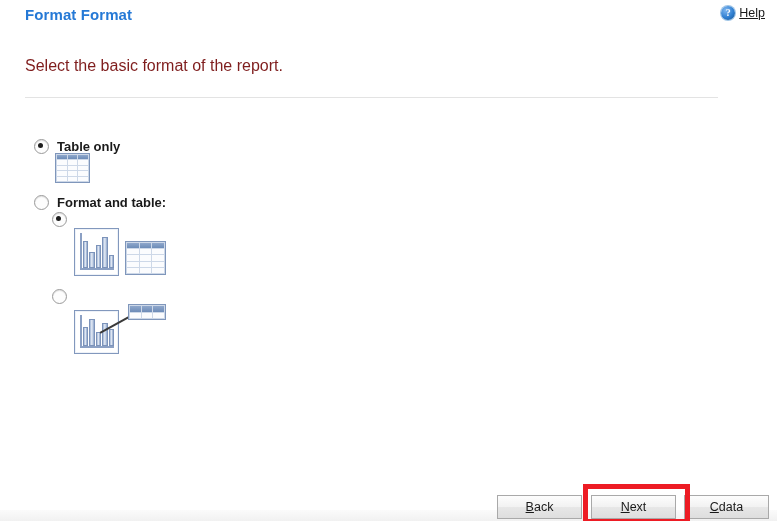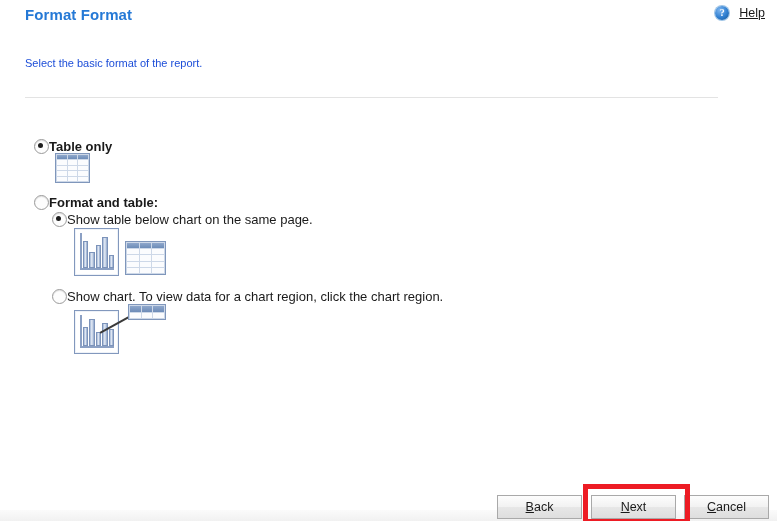--- a/index.html
+++ b/index.html
@@ -33,21 +33,20 @@
     top: 6px;
     display: flex;
     align-items: center;
     gap: 4px;
     font-size: 12.5px;
     color: #1a1a1a;
     cursor: pointer;
   }
   #help-link .help-label {
     text-decoration: underline;
-    margin-left: 6px;
   }
   .help-icon {
     width: 14px;
     height: 14px;
     border-radius: 50%;
     background: radial-gradient(circle at 35% 30%, #7fb6ef 0%, #2f7fd1 55%, #14528f 100%);
     box-shadow: 0 0 0 1px #9ec4e6;
     position: relative;
     display: inline-block;
   }
@@ -62,22 +61,22 @@
     font-weight: bold;
     line-height: 15px;
     font-family: "Liberation Serif", serif;
   }
 
   
   #intro-text {
     position: absolute;
     left: 25px;
     top: 57px;
-    font-size: 11px;
-    color: #1d4ed8;
+    font-size: 16px;
+    color: #7f1d1d;
   }
   #divider {
     position: absolute;
     left: 25px;
     top: 97px;
     width: 693px;
     height: 1px;
     background: #e3e3e3;
   }
 
@@ -85,21 +84,21 @@
   #options {
     position: absolute;
     left: 0;
     top: 0;
     width: 100%;
   }
   .opt-row {
     position: absolute;
     display: flex;
     align-items: center;
-    gap: 0;
+    gap: 8px;
     cursor: pointer;
   }
   .opt-label {
     font-size: 13px;
     line-height: 14px;
   }
   .opt-label.bold { font-weight: bold; }
 
   
   .radio {
@@ -296,21 +295,20 @@
     </div>
   </div>
 
   <div class="opt-row" style="left:34px; top:195px;">
     <span class="radio"></span>
     <span class="opt-label bold">Format and table:</span>
   </div>
 
   <div class="opt-row" style="left:52px; top:212px;">
     <span class="radio checked"></span>
-    <span class="opt-label">Show table below chart on the same page.</span>
   </div>
 
   <div style="position:absolute; left:74px; top:228px;">
     <div class="chartbox" style="width:45px; height:48px;">
       <div class="plot">
         <div class="axis-y"></div>
         <div class="axis-x"></div>
         <div class="bars">
           <div class="bar" style="height:78%;"></div>
           <div class="bar" style="height:46%;"></div>
@@ -344,21 +342,20 @@
       <div class="trow">
         <div class="tcell"></div>
           <div class="tcell"></div>
           <div class="tcell"></div>
       </div>
     </div>
   </div>
 
   <div class="opt-row" style="left:52px; top:289px;">
     <span class="radio"></span>
-    <span class="opt-label">Show chart. To view data for a chart region, click the chart region.</span>
   </div>
 
   <div style="position:absolute; left:74px; top:305px;">
     <div class="chartbox" style="width:45px; height:44px; margin-top:5px;">
       <div class="plot">
         <div class="axis-y"></div>
         <div class="axis-x"></div>
         <div class="bars">
           <div class="bar" style="height:60%;"></div>
           <div class="bar" style="height:86%;"></div>
@@ -391,17 +388,17 @@
   <div class="btn" style="left:497px; width:85px;">
     <span class="akey">B</span>
       <span>ack</span>
   </div>
   <div class="btn" style="left:591px; width:85px;">
     <span class="akey">N</span>
       <span>ext</span>
   </div>
   <div class="btn" style="left:684px; width:85px;">
     <span class="akey">C</span>
-      <span>ancel</span>
+      <span>data</span>
   </div>
 </div>
 
 <div id="highlight-box"></div>
 
 </body></html>

